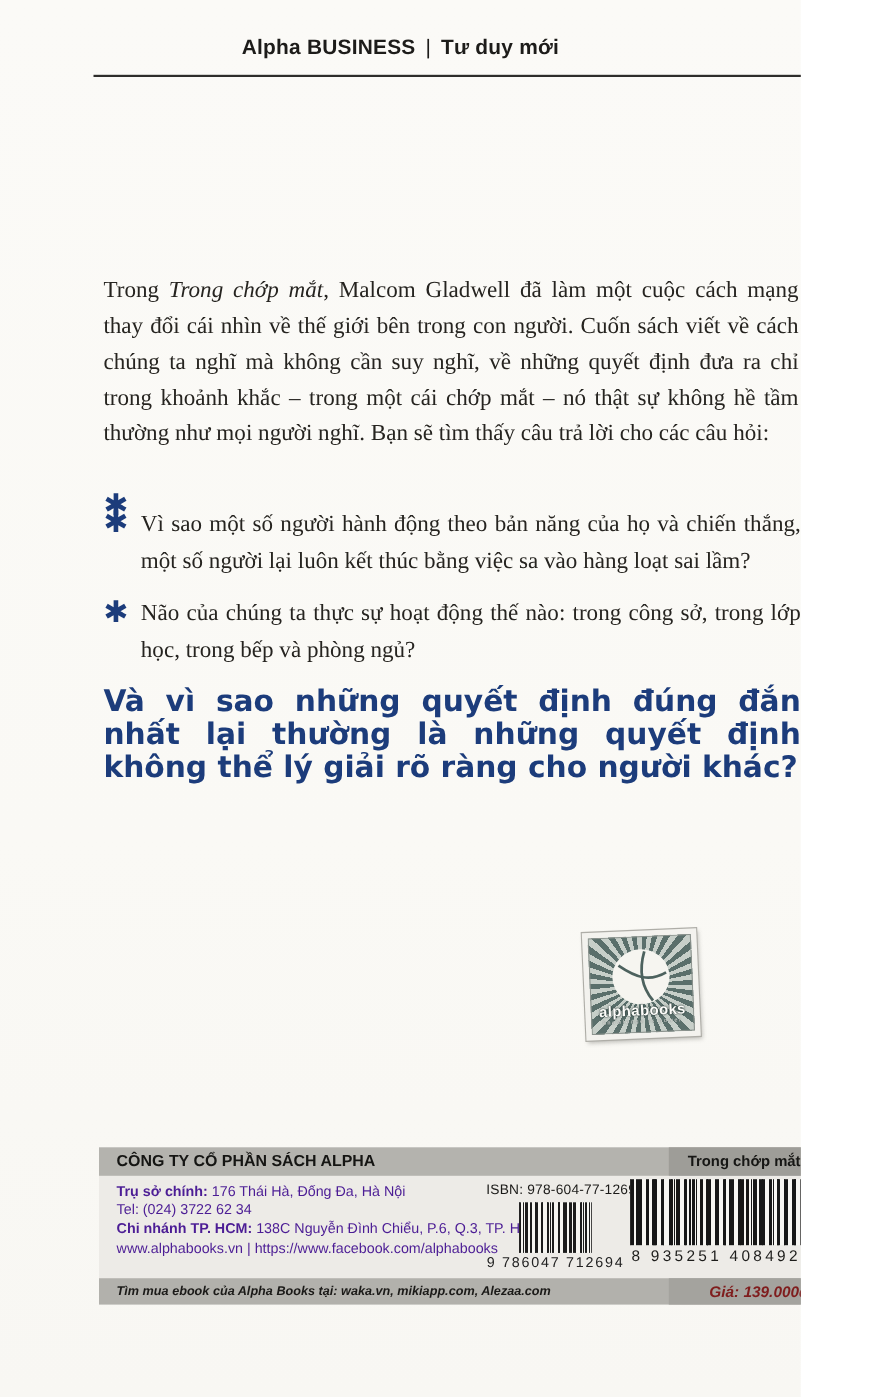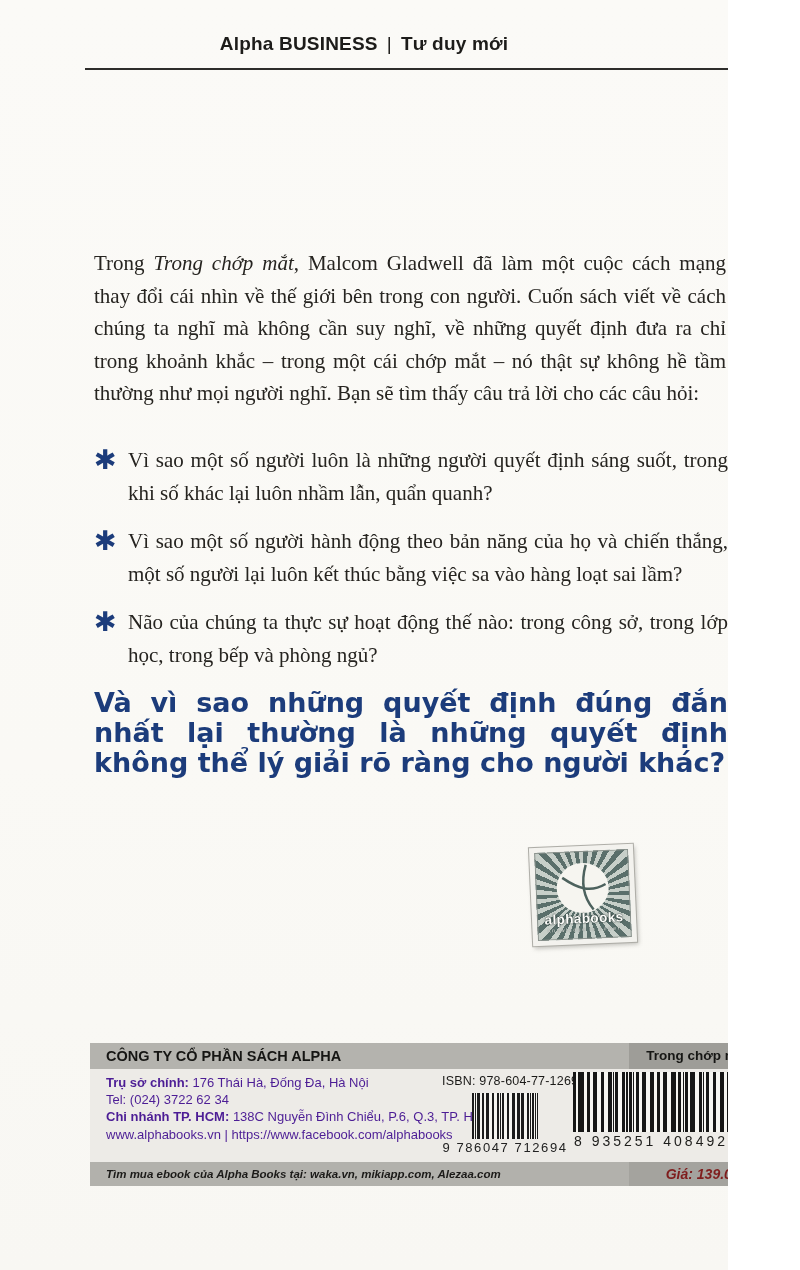--- a/index.html
+++ b/index.html
@@ -53,21 +53,21 @@
     color:#fdfdfa;font-weight:700;font-size:13.5px;letter-spacing:.4px;
     text-shadow:0 0 2px rgba(20,35,33,.8),0 0 1px rgba(20,35,33,.9);
   }
   .stamp-tag{
     position:absolute;left:0;right:0;bottom:7px;text-align:center;
     color:#f2f2ee;font-size:5px;letter-spacing:1.6px;
     text-shadow:0 0 1px rgba(20,35,33,.9);
   }
   
   .box{position:absolute;left:90px;top:1043px;width:655px;height:143px;}
-  .band{position:absolute;left:0;width:655px;background:#b4b3ae;padding-left:21px;}
+  .band{position:absolute;left:0;width:655px;background:#b4b3ae;}
   .band.top{top:0;height:26px;}
   .band.bottom{bottom:0;height:24px;background:#b2b1ac;font-style:italic;}
   .band .darkseg{position:absolute;right:0;top:0;bottom:0;width:137px;background:#9e9d98;}
   .band.bottom .darkseg{background:#a4a39e;}
   .company{position:absolute;left:16px;top:0;line-height:26px;font-weight:700;font-size:14.5px;color:#151513;}
   .title-badge{position:absolute;right:0;top:0;width:137px;text-align:center;line-height:26px;
     font-weight:700;font-size:13.5px;color:#161614;}
   .mid{position:absolute;left:0;right:0;top:26px;bottom:24px;background:#edebe7;}
   .addr{position:absolute;left:16px;top:5px;font-size:13px;line-height:17.2px;color:#4c1d95;}
   .addr b{font-weight:700;}
@@ -102,21 +102,20 @@
   <div class="header">
     <span>Alpha BUSINESS</span><span class="sep">|</span><span>Tư duy mới</span>
   </div>
   <div class="rule"></div>
 
   <p class="intro"><span>Trong </span><em>Trong chớp mắt</em><span>, Malcom Gladwell đã làm một cuộc cách mạng thay đổi cái nhìn về thế giới bên trong con người. Cuốn sách viết về cách chúng ta nghĩ mà không cần suy nghĩ, về những quyết định đưa ra chỉ trong khoảnh khắc – trong một cái chớp mắt – nó thật sự không hề tầm thường như mọi người nghĩ. Bạn sẽ tìm thấy câu trả lời cho các câu hỏi:</span></p>
 
   <ul class="bullets">
     <li>
       <span class="ast">✱</span>
-      <span>Vì sao một số người luôn là những người quyết định sáng suốt, trong khi số khác lại luôn nhầm lẫn, quẩn quanh?</span>
     </li>
     <li>
       <span class="ast">✱</span>
       <span>Vì sao một số người hành động theo bản năng của họ và chiến thắng, một số người lại luôn kết thúc bằng việc sa vào hàng loạt sai lầm?</span>
     </li>
     <li>
       <span class="ast">✱</span>
       <span>Não của chúng ta thực sự hoạt động thế nào: trong công sở, trong lớp học, trong bếp và phòng ngủ?</span>
     </li>
     <li>

